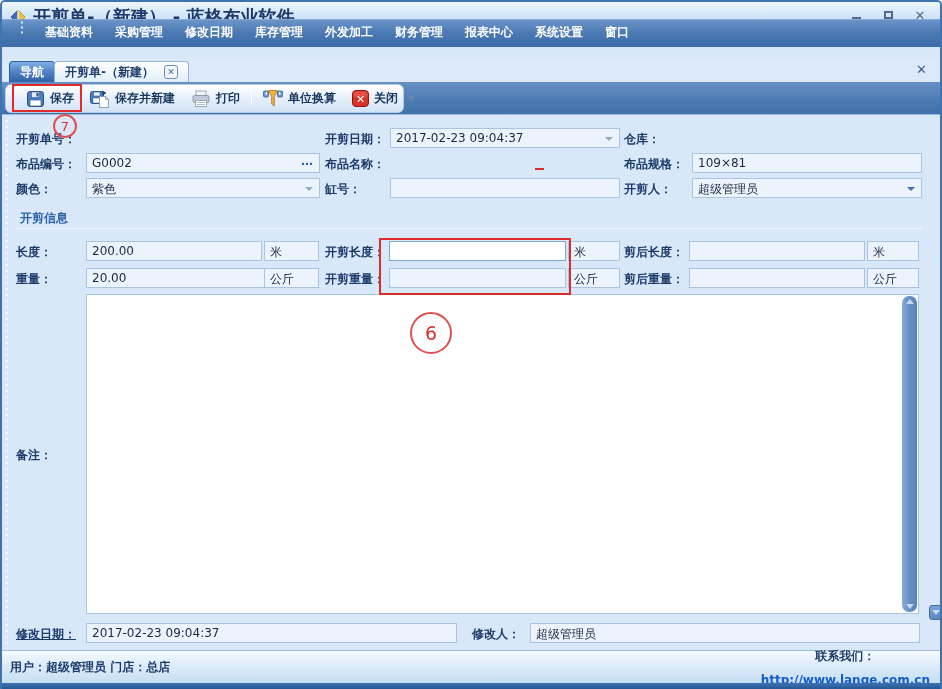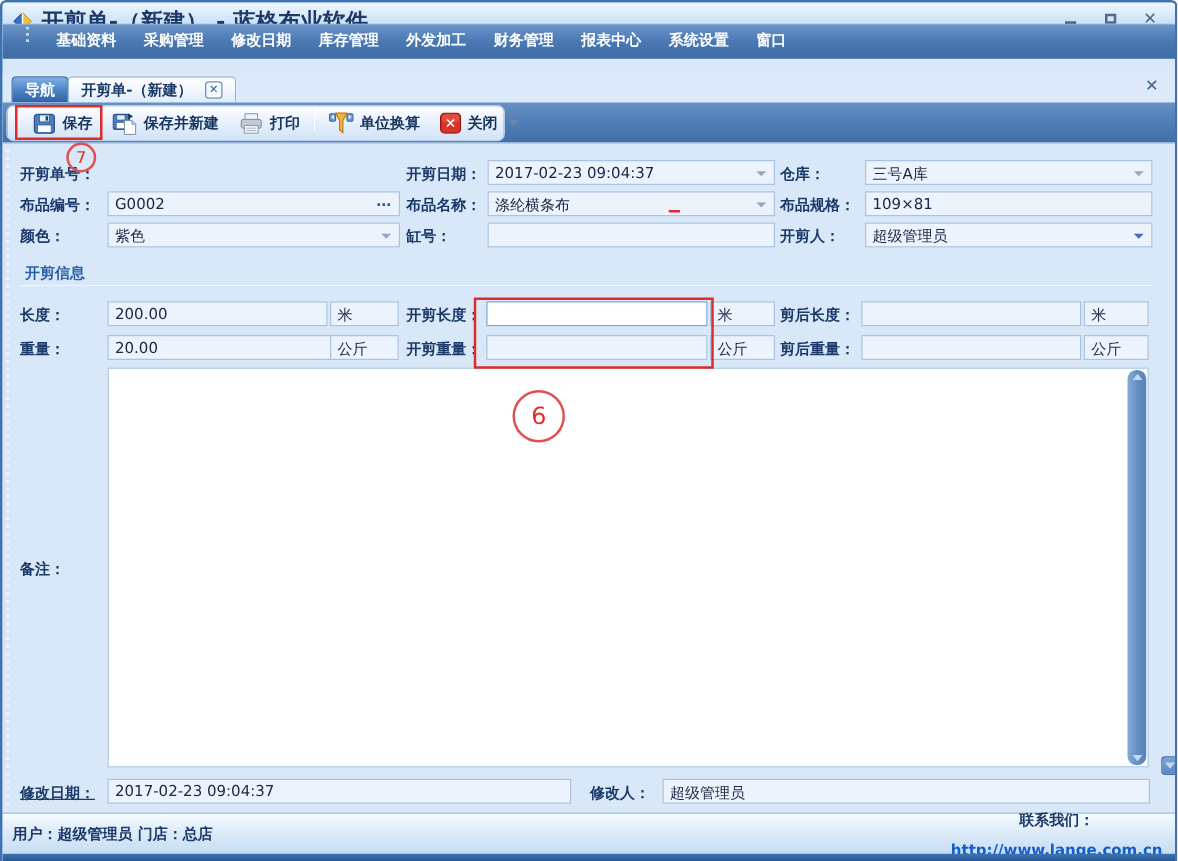--- a/index.html
+++ b/index.html
@@ -224,35 +224,27 @@
   <div class="form-bg"></div>
   <div class="dock-grip"></div>
 
   <span class="lbl" style="left:14px; top:129px;">开剪单号：</span>
   <span class="lbl" style="left:323px; top:129px;">开剪日期：</span>
   <div class="fld" style="left:388px; top:126px; width:230px;">
     <span>2017-02-23 09:04:37</span>
     <span class="arr"></span>
   </div>
   <span class="lbl" style="left:622px; top:129px;">仓库：</span>
-  <div class="fld" style="left:690px; top:126px; width:230px;">
-    <span>三号A库</span>
-    <span class="arr"></span>
-  </div>
 
   <span class="lbl" style="left:14px; top:154px;">布品编号：</span>
   <div class="fld" style="left:84px; top:151px; width:234px;">
     <span>G0002</span>
     <span class="ellipsis-btn">…</span>
   </div>
   <span class="lbl" style="left:323px; top:154px;">布品名称：</span>
-  <div class="fld" style="left:388px; top:151px; width:230px;">
-    <span>涤纶横条布</span>
-    <span class="arr"></span>
-  </div>
   <span class="lbl" style="left:622px; top:154px;">布品规格：</span>
   <div class="fld" style="left:690px; top:151px; width:230px;">
     <span>109×81</span>
   </div>
 
   <span class="lbl" style="left:14px; top:179px;">颜色：</span>
   <div class="fld" style="left:84px; top:176px; width:234px;">
     <span>紫色</span>
     <span class="arr"></span>
   </div>

